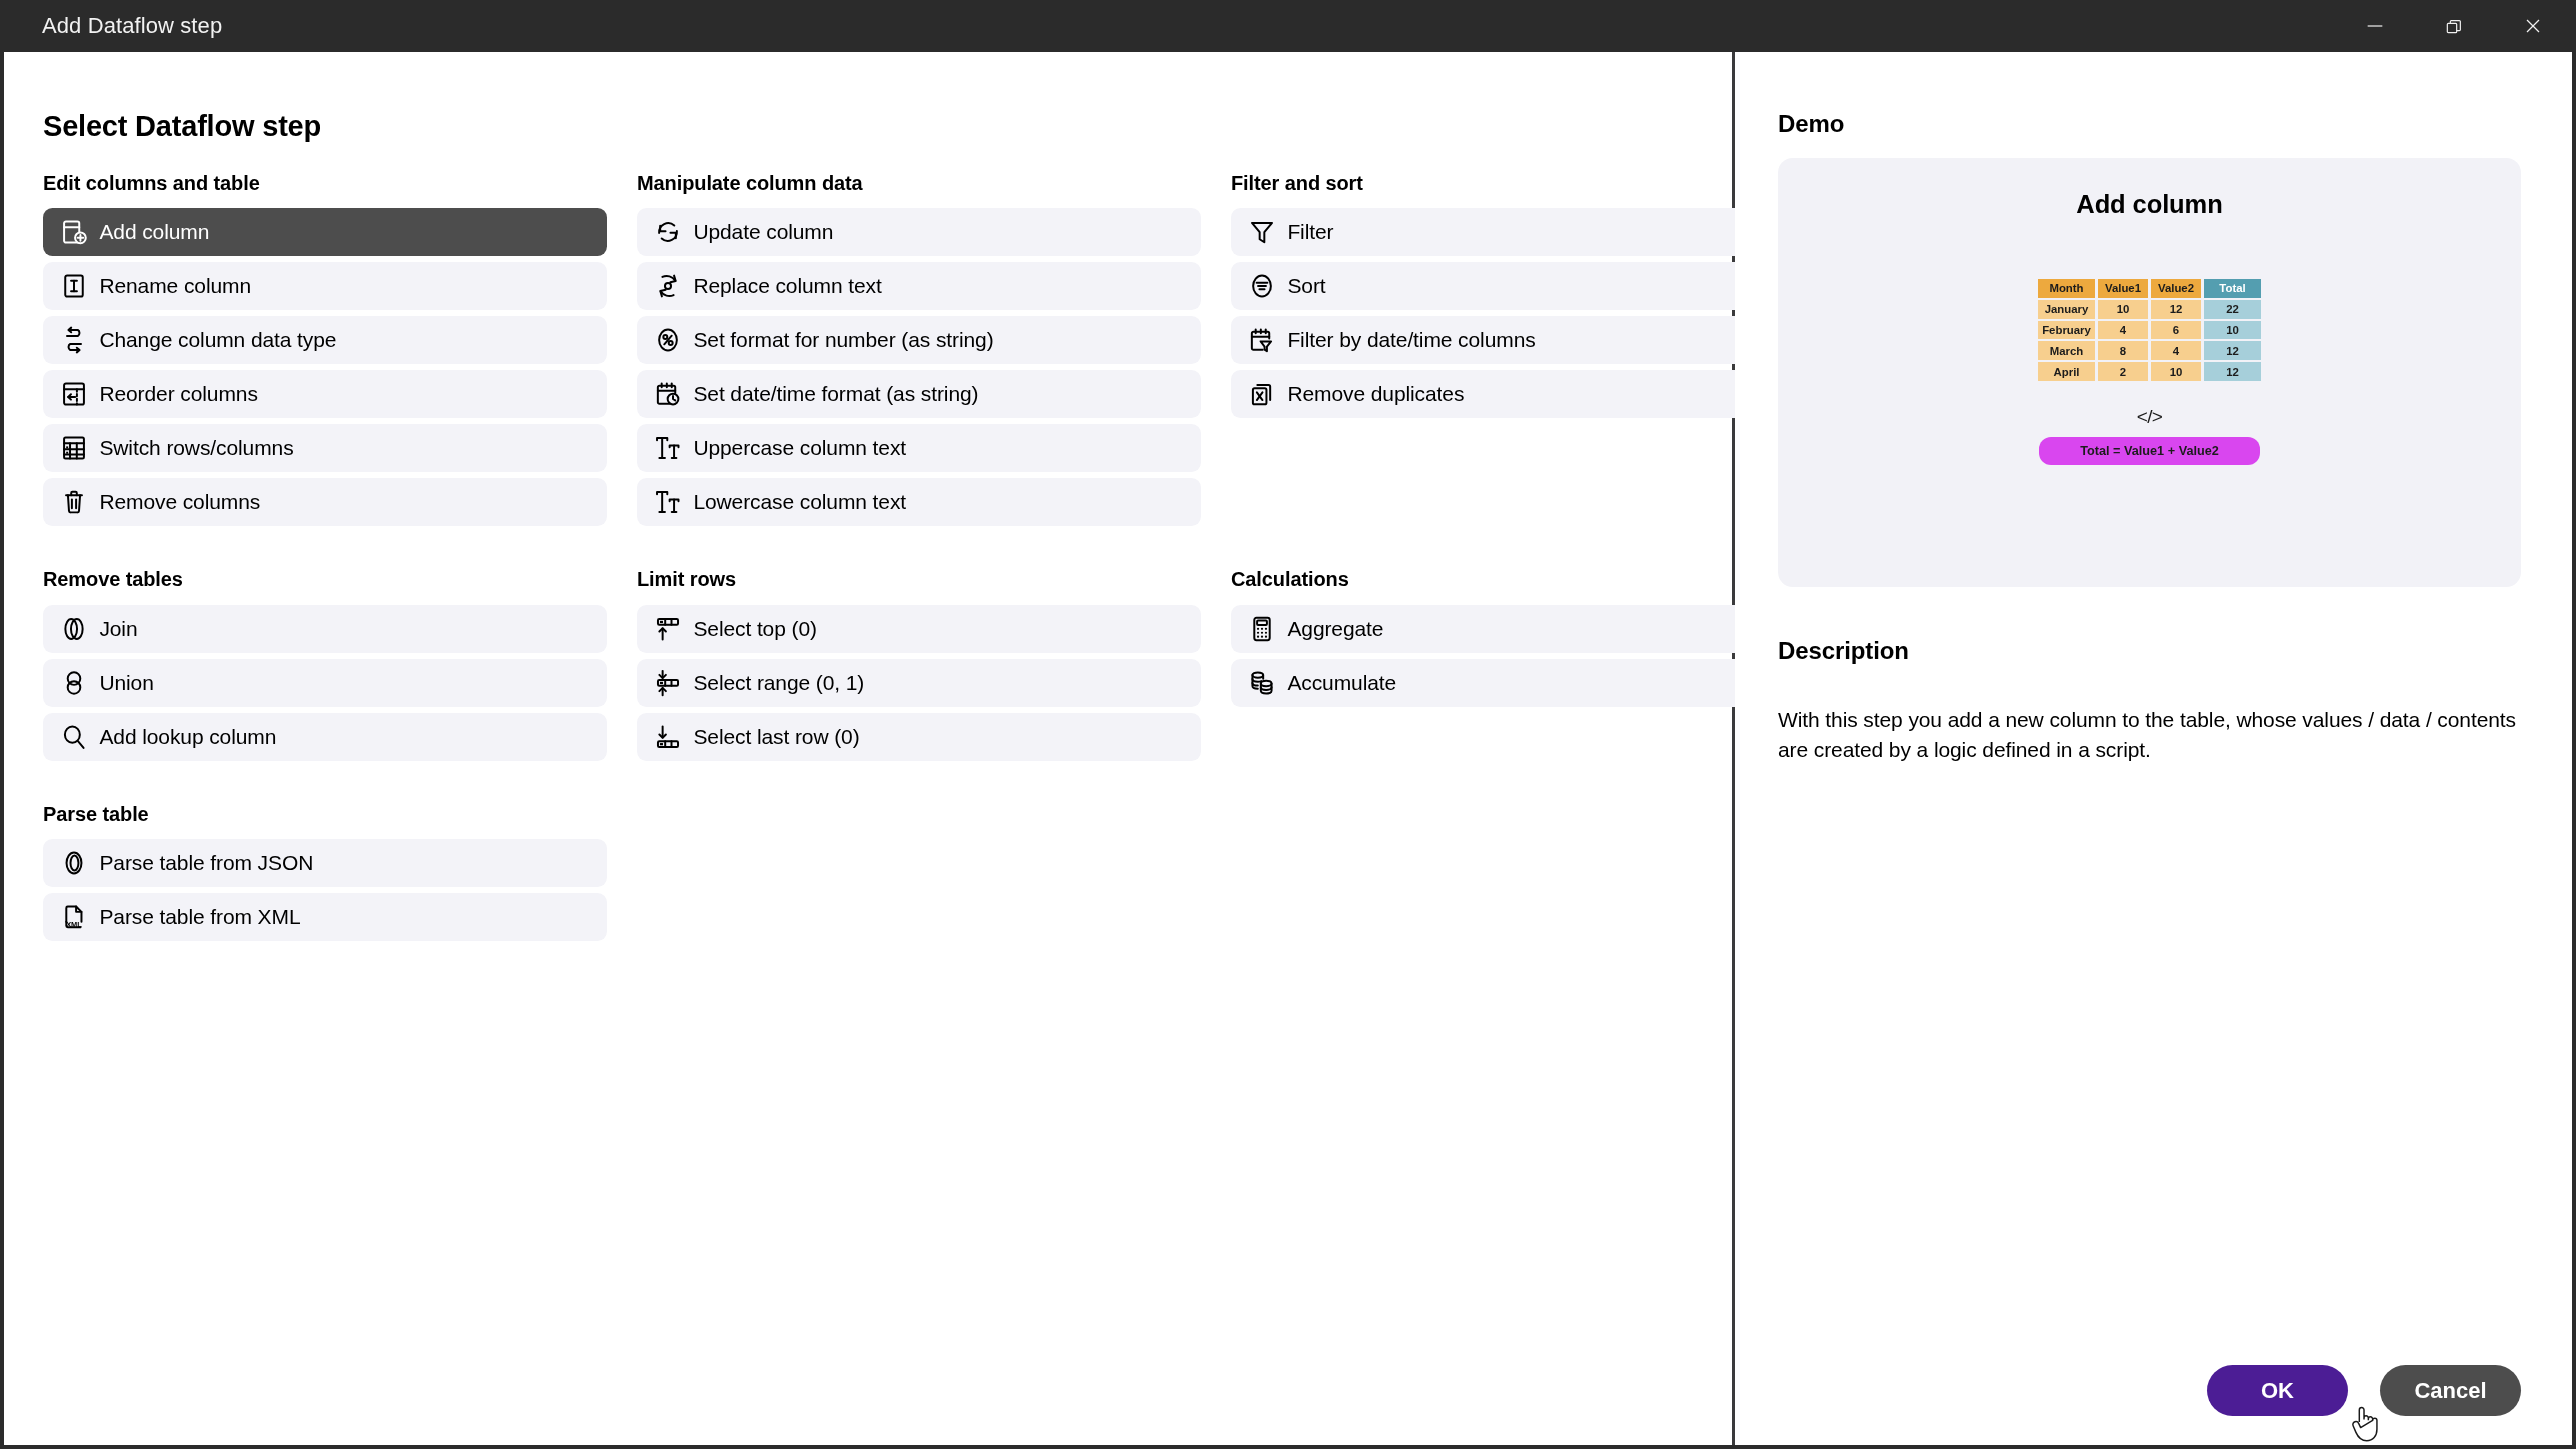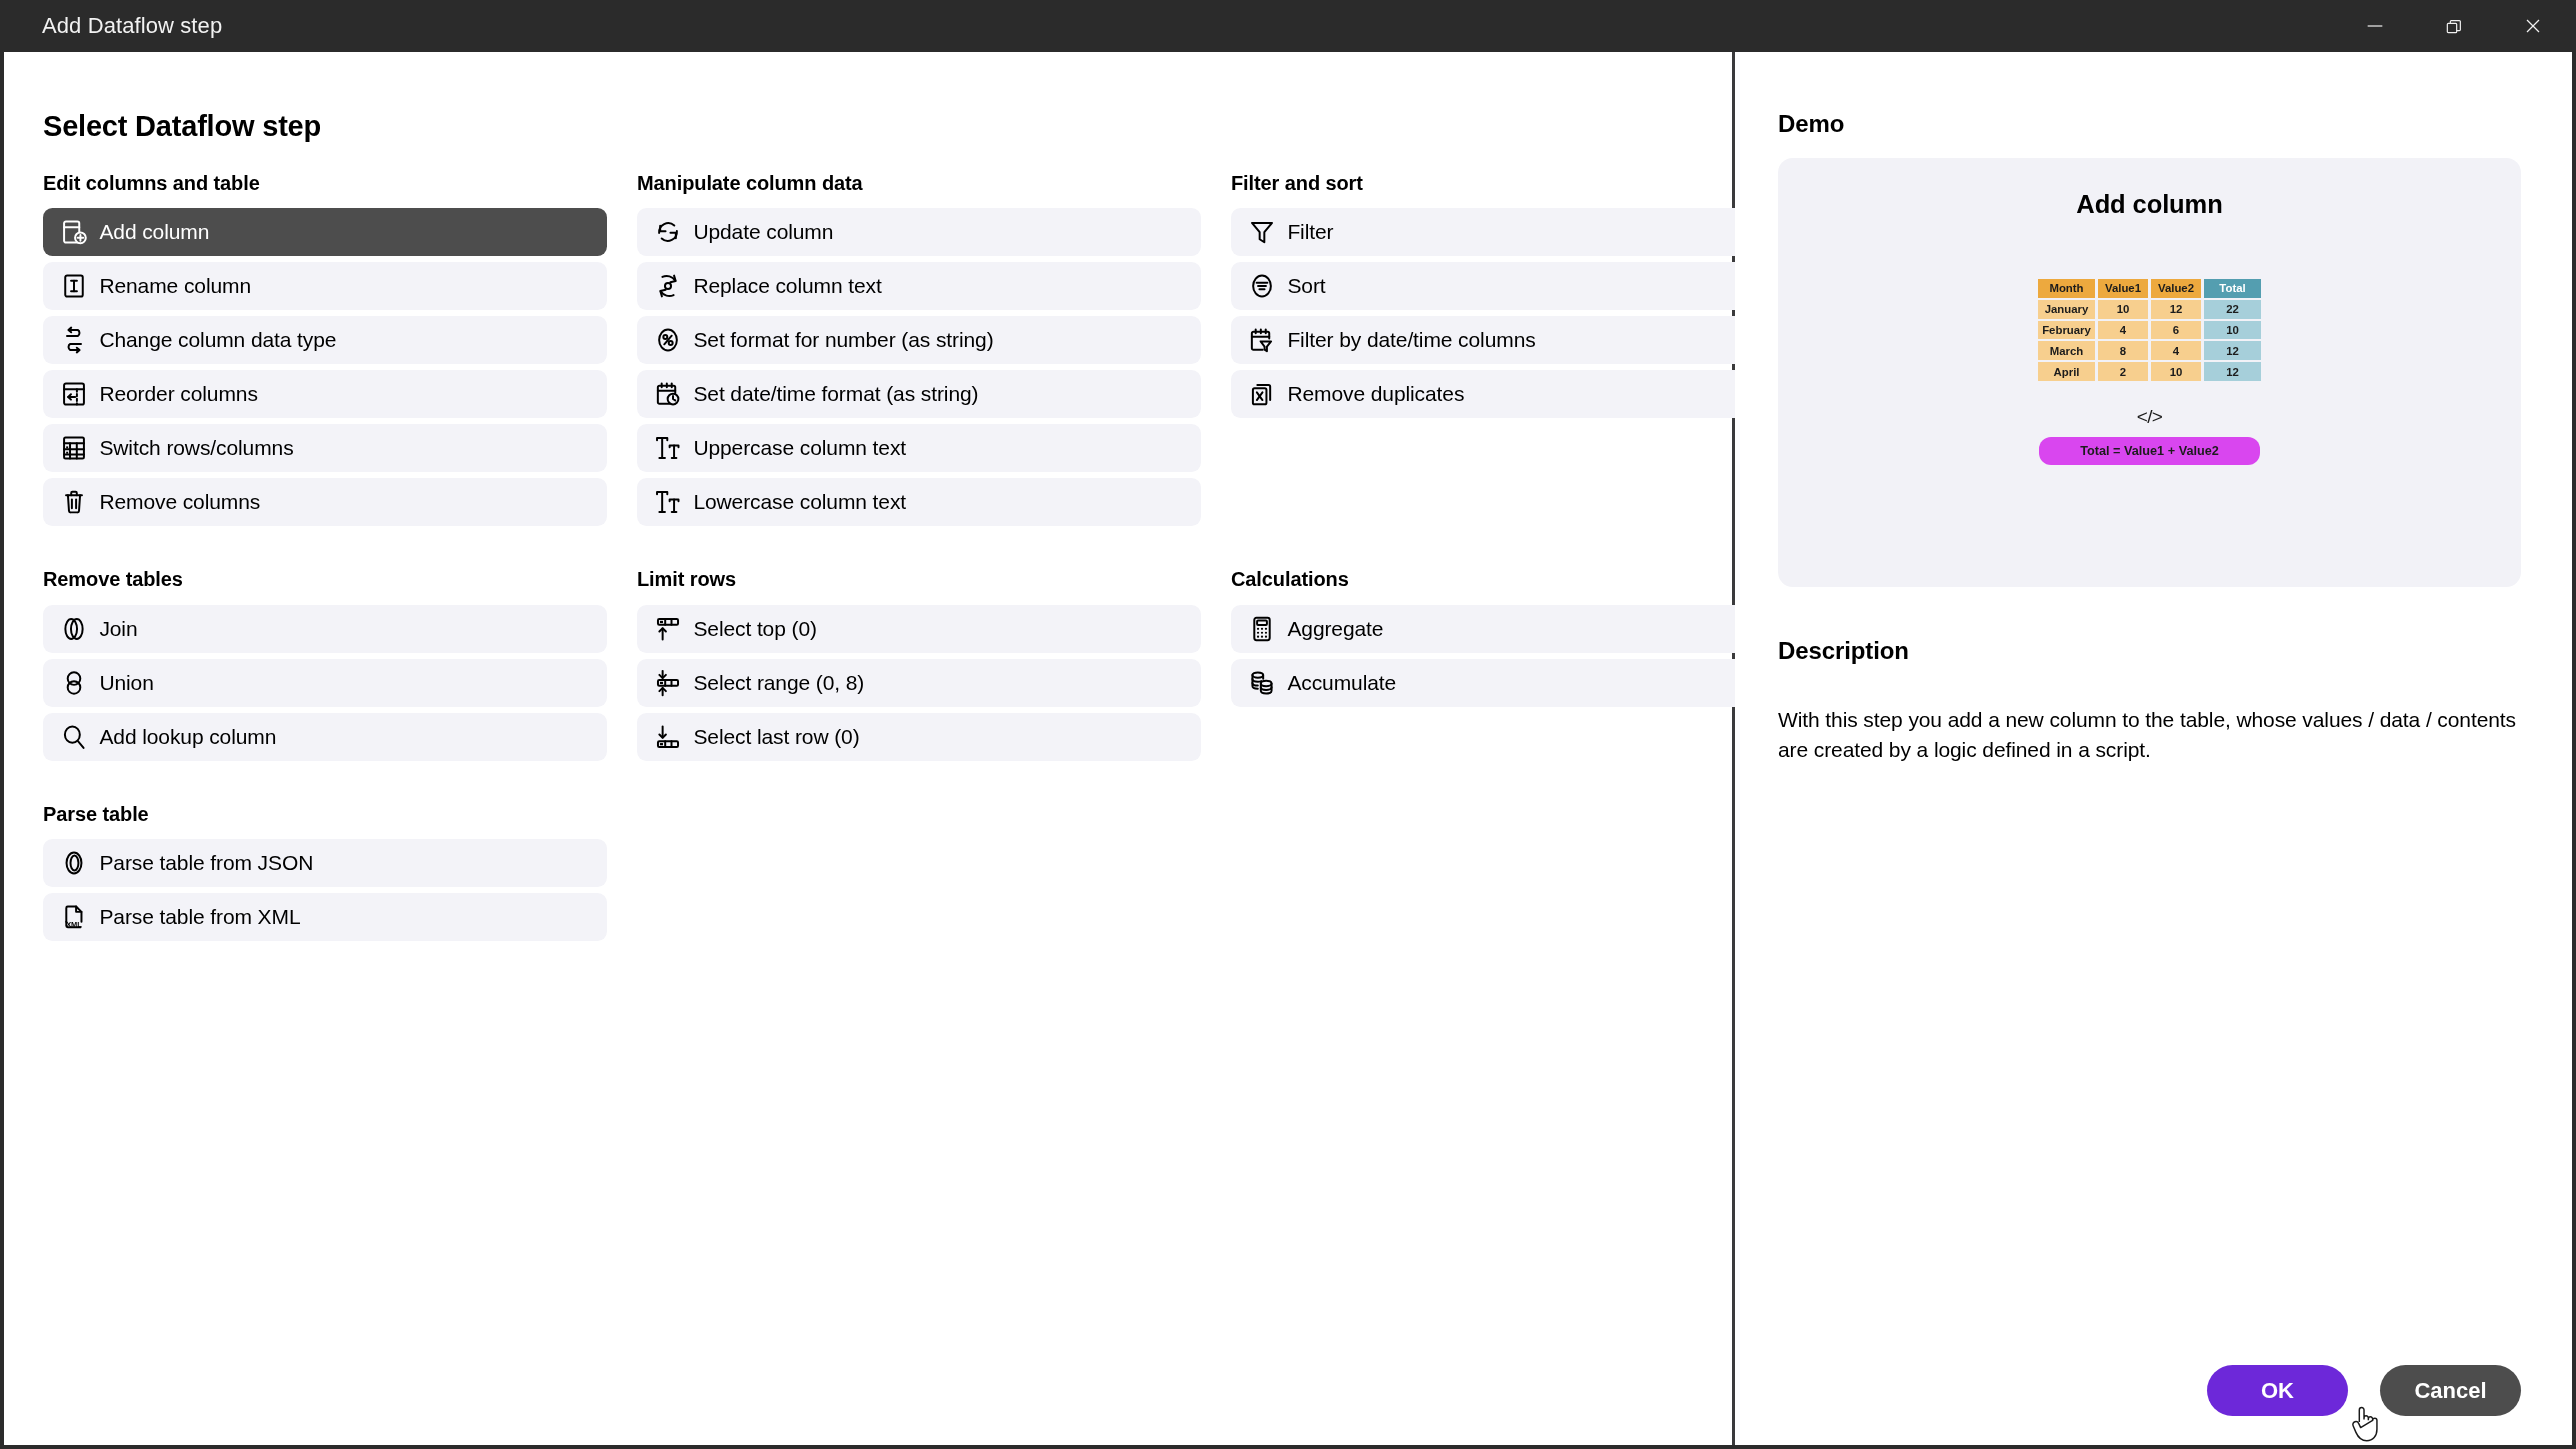--- a/index.html
+++ b/index.html
@@ -258,21 +258,21 @@
     display: flex;
     align-items: center;
     justify-content: center;
     font-size: 22px;
     font-weight: bold;
     color: #ffffff;
     cursor: default;
     border: none;
     font-family: "Liberation Sans", sans-serif;
   }
-  .btn-ok { width: 141px; background: #6d28d9; }
+  .btn-ok { width: 141px; background: #4c1d95; }
   .btn-cancel { width: 141px; background: #4d4d4d; }
 
   
   .cursor {
     position: absolute;
     left: 2344px;
     top: 1404px;
     width: 35px;
     height: 42px;
     pointer-events: none;
@@ -598,21 +598,21 @@
                   <rect x="3.4" y="9.4" width="17.2" height="5" rx="1.1"></rect>
                   <rect class="fillsw" x="5.1" y="11" width="2.6" height="1.9"></rect>
                   <line x1="9.6" y1="9.4" x2="9.6" y2="14.4"></line>
                   <line x1="15" y1="9.4" x2="15" y2="14.4"></line>
                   <line x1="7.4" y1="1.6" x2="7.4" y2="7.6"></line>
                   <polyline points="4.6,5 7.4,7.8 10.2,5"></polyline>
                   <line x1="7.4" y1="22.4" x2="7.4" y2="16.4"></line>
                   <polyline points="4.6,19 7.4,16.2 10.2,19"></polyline>
                 </svg>
             </span>
-            <span class="item-label">Select range (0, 8)</span>
+            <span class="item-label">Select range (0, 1)</span>
           </div>
 
           <div class="item">
             <span class="ico">
               <svg viewBox="0 0 24 24">
                   <rect x="3.4" y="15.6" width="17.2" height="5" rx="1.1"></rect>
                   <rect class="fillsw" x="5.1" y="17.2" width="2.6" height="1.9"></rect>
                   <line x1="9.6" y1="15.6" x2="9.6" y2="20.6"></line>
                   <line x1="15" y1="15.6" x2="15" y2="20.6"></line>
                   <line x1="7.4" y1="3" x2="7.4" y2="12.4"></line>

